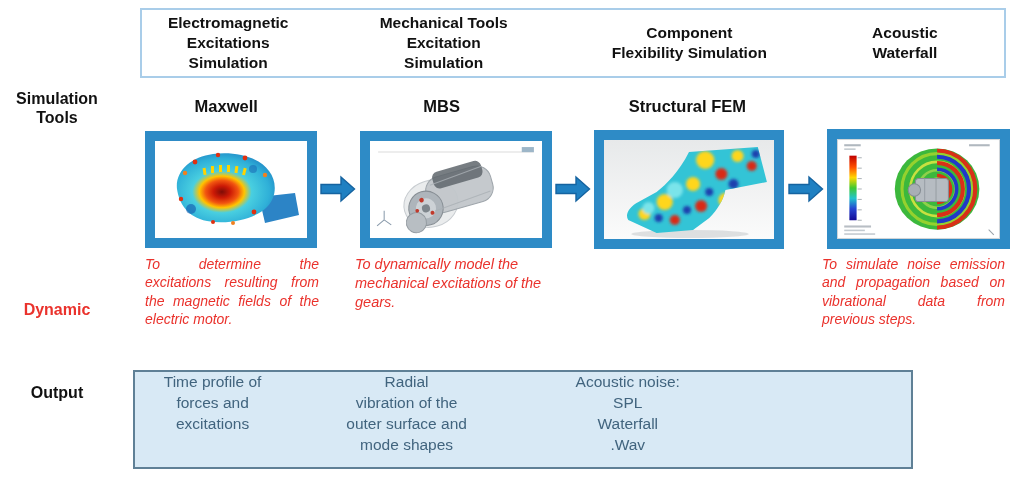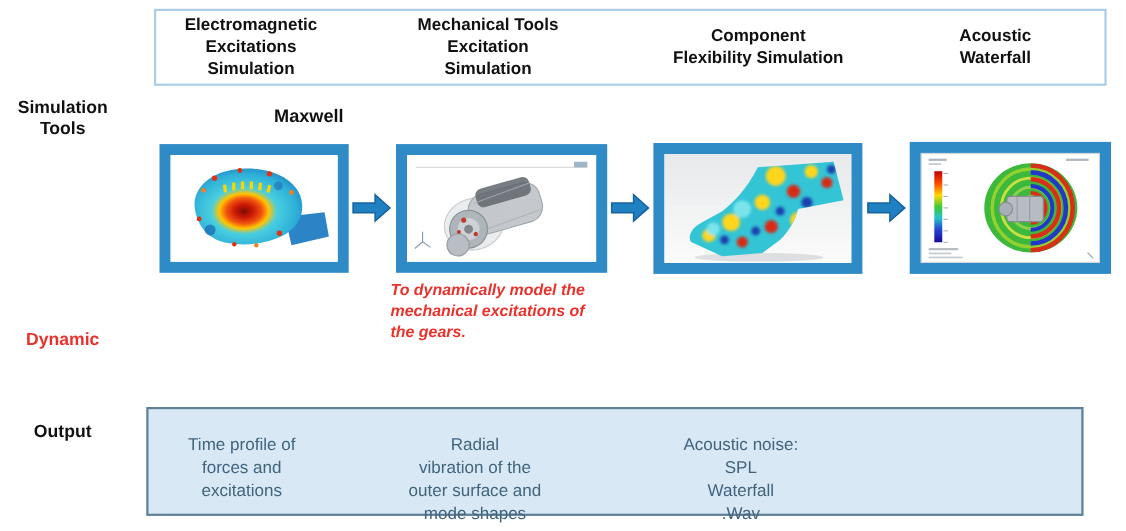--- a/index.html
+++ b/index.html
@@ -18,46 +18,46 @@
   .header-box{
     position:absolute;left:7px;top:8px;width:862px;height:66px;background:#fff;
     border:2px solid var(--header-border,#a9cde9);
     display:grid;grid-template-columns:20% 30% 27% 23%;align-items:center;
   }
   .header-cell{text-align:center;font-weight:bold;font-size:15.5px;line-height:1.28;}
   .tools-row{
     position:absolute;left:7px;top:97px;width:862px;
     display:grid;grid-template-columns:20% 30% 27% 23%;
   }
-  .tool-name{text-align:right;font-weight:bold;font-size:16.5px;}
+  .tool-name{text-align:center;font-weight:bold;font-size:16.5px;}
   .image-row{
     position:absolute;left:12px;top:128px;width:865px;height:122px;
     display:flex;align-items:center;justify-content:space-between;
   }
   .frame{background:var(--frame-blue,#2e8bc6);padding:10px;box-sizing:border-box;flex:none;}
   .frame-inner{background:#fff;width:100%;height:100%;}
   .frame-inner svg{display:block;width:100%;height:100%;}
   .f1{width:172px;height:117px;}
   .f2{width:192px;height:117px;}
   .f3{width:190px;height:119px;}
   .f4{width:183px;height:120px;}
   .arrow{flex:none;width:36px;height:28px;}
   .purpose-row{position:absolute;left:0;top:255px;width:877px;height:112px;}
   .purpose{
     position:absolute;color:var(--purpose-red,#ea322c);font-style:italic;
     font-size:14px;line-height:1.32;text-align:justify;
   }
   .purpose-1{left:12px;width:174px;}
-  .purpose-2{left:222px;width:200px;font-weight:bold;text-align:left;font-size:14.5px;}
+  .purpose-2{left:222px;width:200px;font-weight:normal;text-align:left;font-size:14.5px;}
   .purpose-3{left:452px;width:202px;}
   .purpose-4{left:689px;width:183px;}
   .output-box{
-    position:absolute;left:0;top:370px;width:852px;height:99px;box-sizing:border-box;
+    position:absolute;left:0;top:370px;width:780px;height:99px;box-sizing:border-box;
     background:var(--output-bg,#d8e9f5);border:2px solid var(--output-border,#5f8096);
-    display:grid;grid-template-columns:20% 30% 27% 23%;padding-top:23px;
+    display:grid;grid-template-columns:20% 30% 27% 23%;padding-top:0;
   }
   .output-cell{text-align:center;font-size:15.5px;line-height:1.35;color:var(--output-text,#41647e);}
 </style>
 </head>
 <body>
 
 <div class="canvas">
 
   <div class="rail-label label-tools pre">Simulation
 Tools</div>
@@ -74,20 +74,22 @@
 Excitation
 Simulation</div>
       <div class="header-cell pre">Component
 Flexibility Simulation</div>
       <div class="header-cell pre">Acoustic
 Waterfall</div>
     </div>
 
     <div class="tools-row">
       <div class="tool-name">Maxwell</div>
+      <div class="tool-name">MBS</div>
+      <div class="tool-name">Structural FEM</div>
     </div>
 
     <div class="image-row">
 
       <div class="frame f1">
         <div class="frame-inner">
           <svg viewBox="0 0 152 97" preserveAspectRatio="none">
             <defs>
               <radialGradient id="em" cx="46%" cy="56%" r="62%">
                 <stop offset="0%" stop-color="#7e0c06"></stop>
@@ -266,21 +268,23 @@
             <rect x="76" y="38" width="32" height="22" rx="3" fill="#b6bcc2" stroke="#868d94" stroke-width="1"></rect>
             <line x1="85" y1="38" x2="85" y2="60" stroke="#979ea5" stroke-width="1"></line>
             <line x1="96" y1="38" x2="96" y2="60" stroke="#979ea5" stroke-width="1"></line>
             <circle cx="75" cy="49" r="6" fill="#a8aeb5" stroke="#868d94" stroke-width="1"></circle>
           </svg>
         </div>
       </div>
     </div>
 
     <div class="purpose-row">
+      <div class="purpose purpose-1">To determine the excitations resulting from the magnetic fields of the electric motor.</div>
       <div class="purpose purpose-2">To dynamically model the mechanical excitations of the gears.</div>
+      <div class="purpose purpose-4">To simulate noise emission and propagation based on vibrational data from previous steps.</div>
     </div>
 
     <div class="output-box">
       <div class="output-cell pre">Time profile of
 forces and
 excitations</div>
       <div class="output-cell pre">Radial
 vibration of the
 outer surface and
 mode shapes</div>

